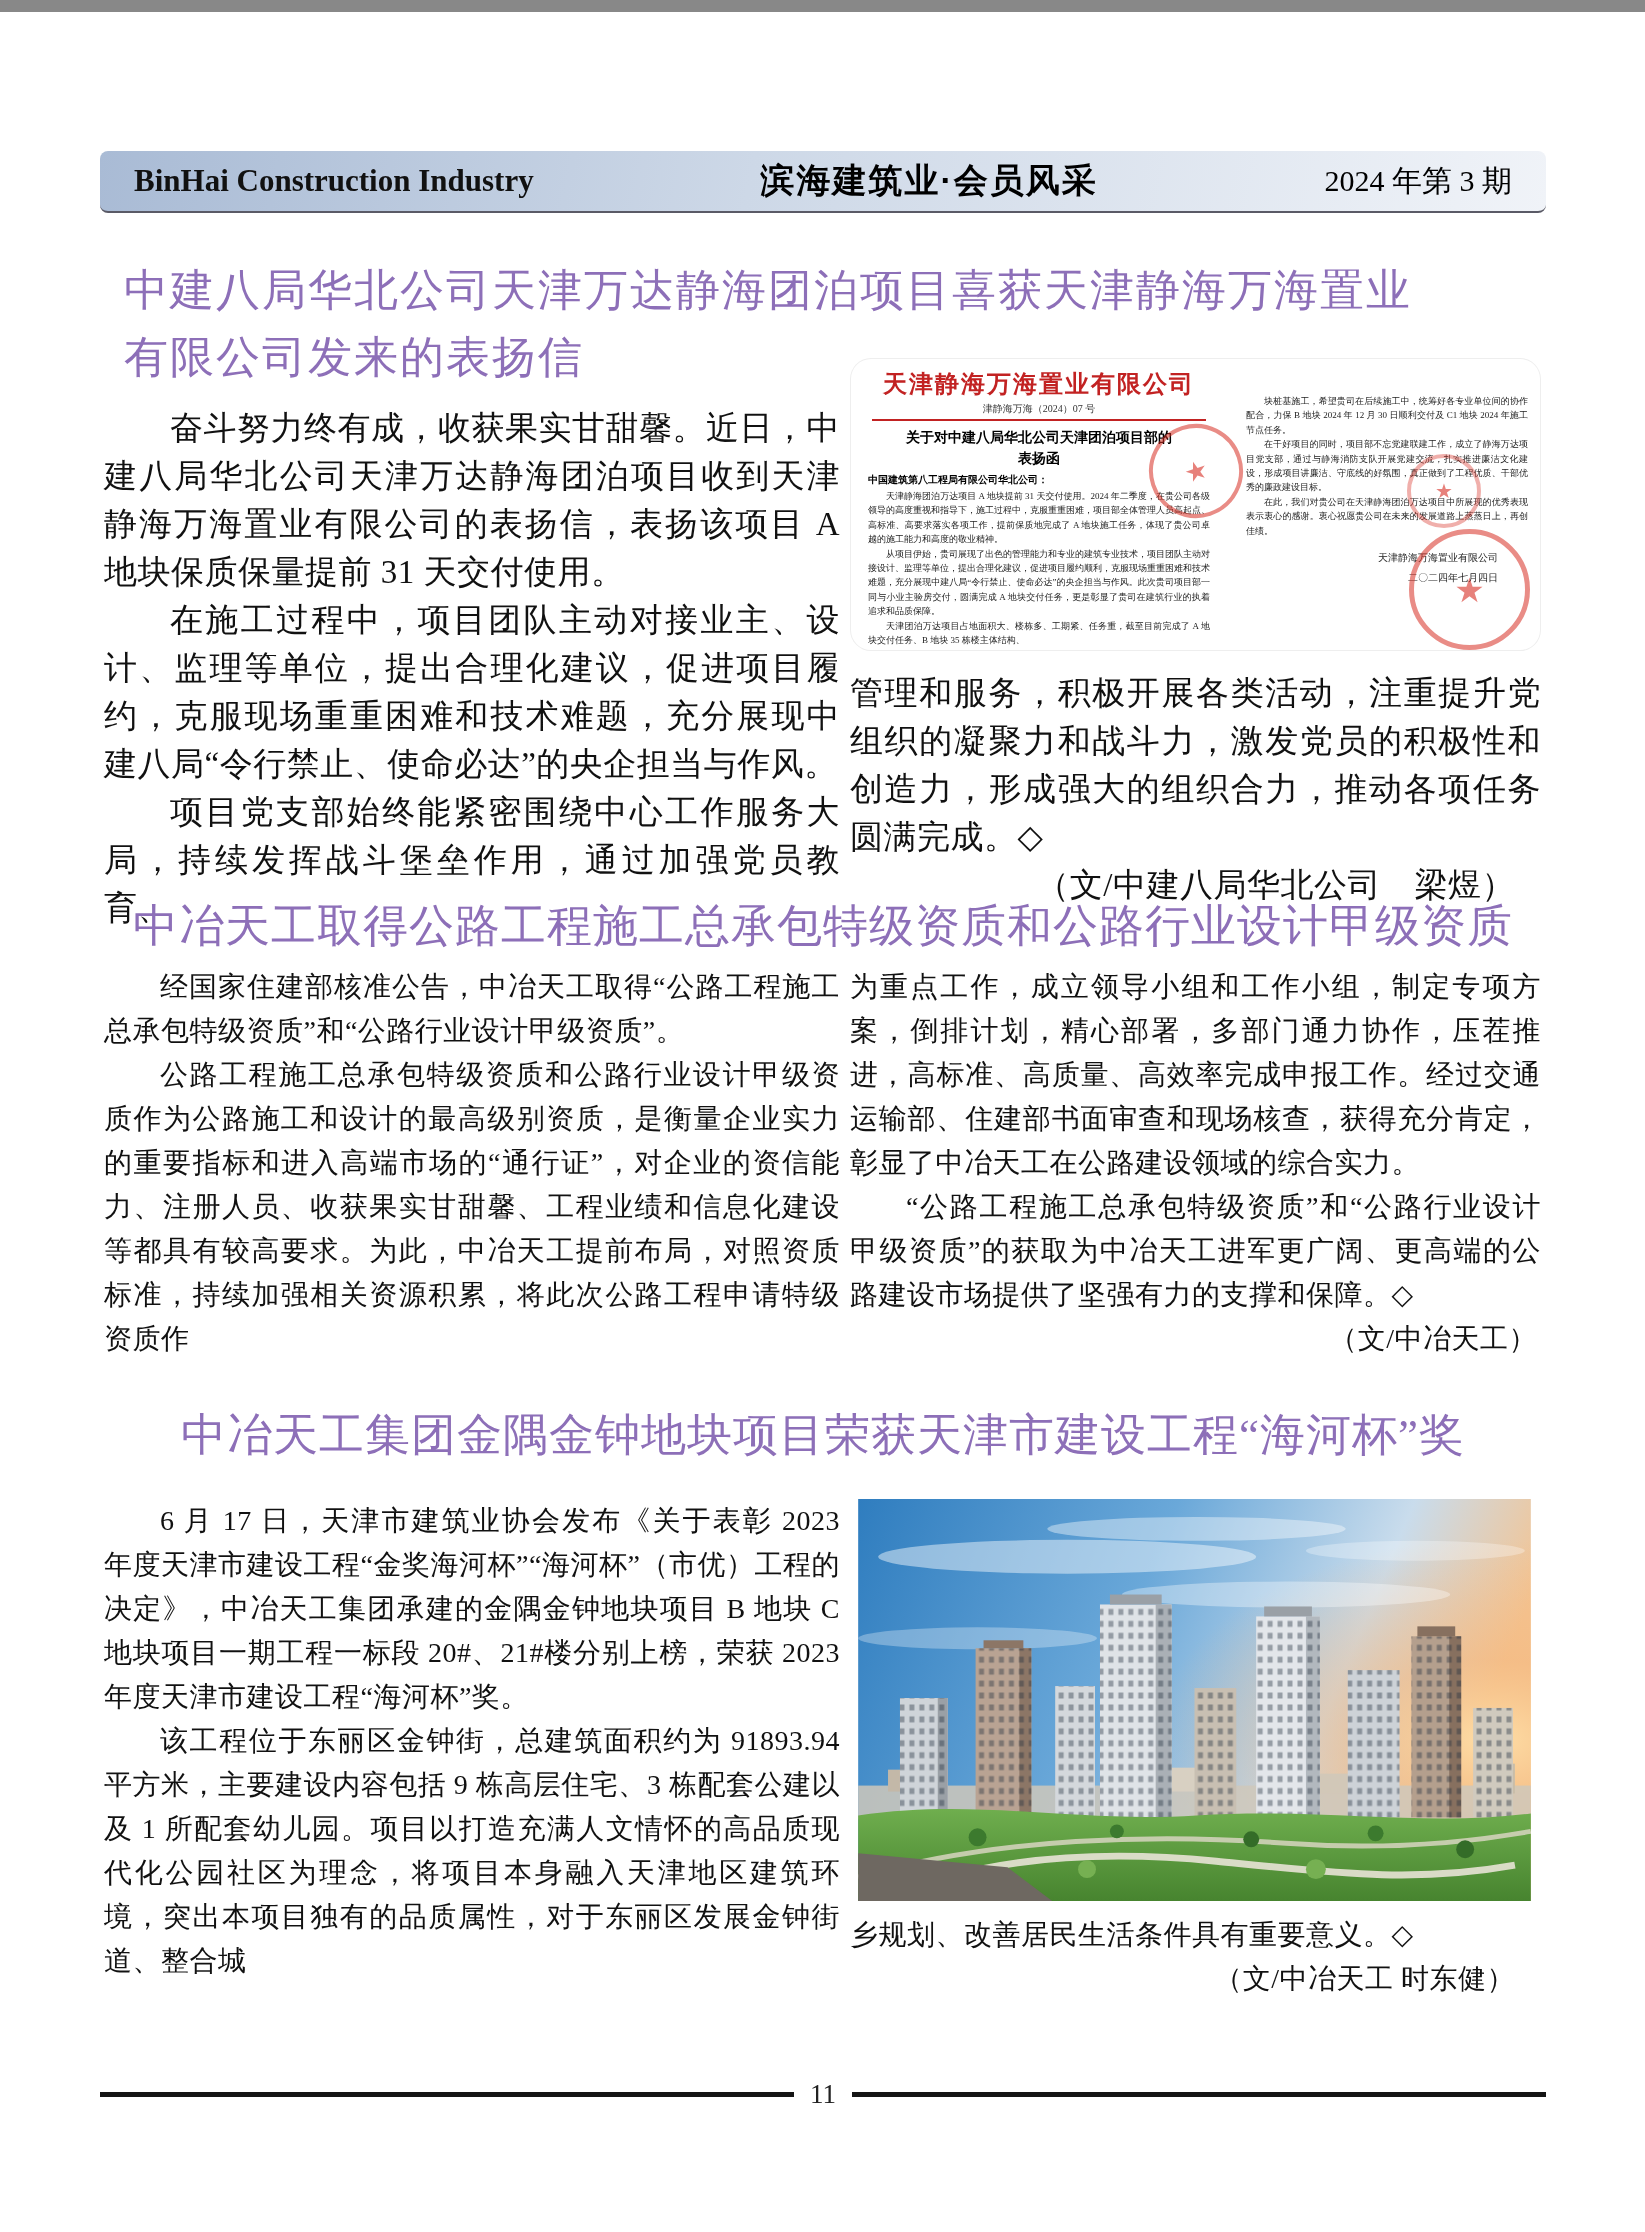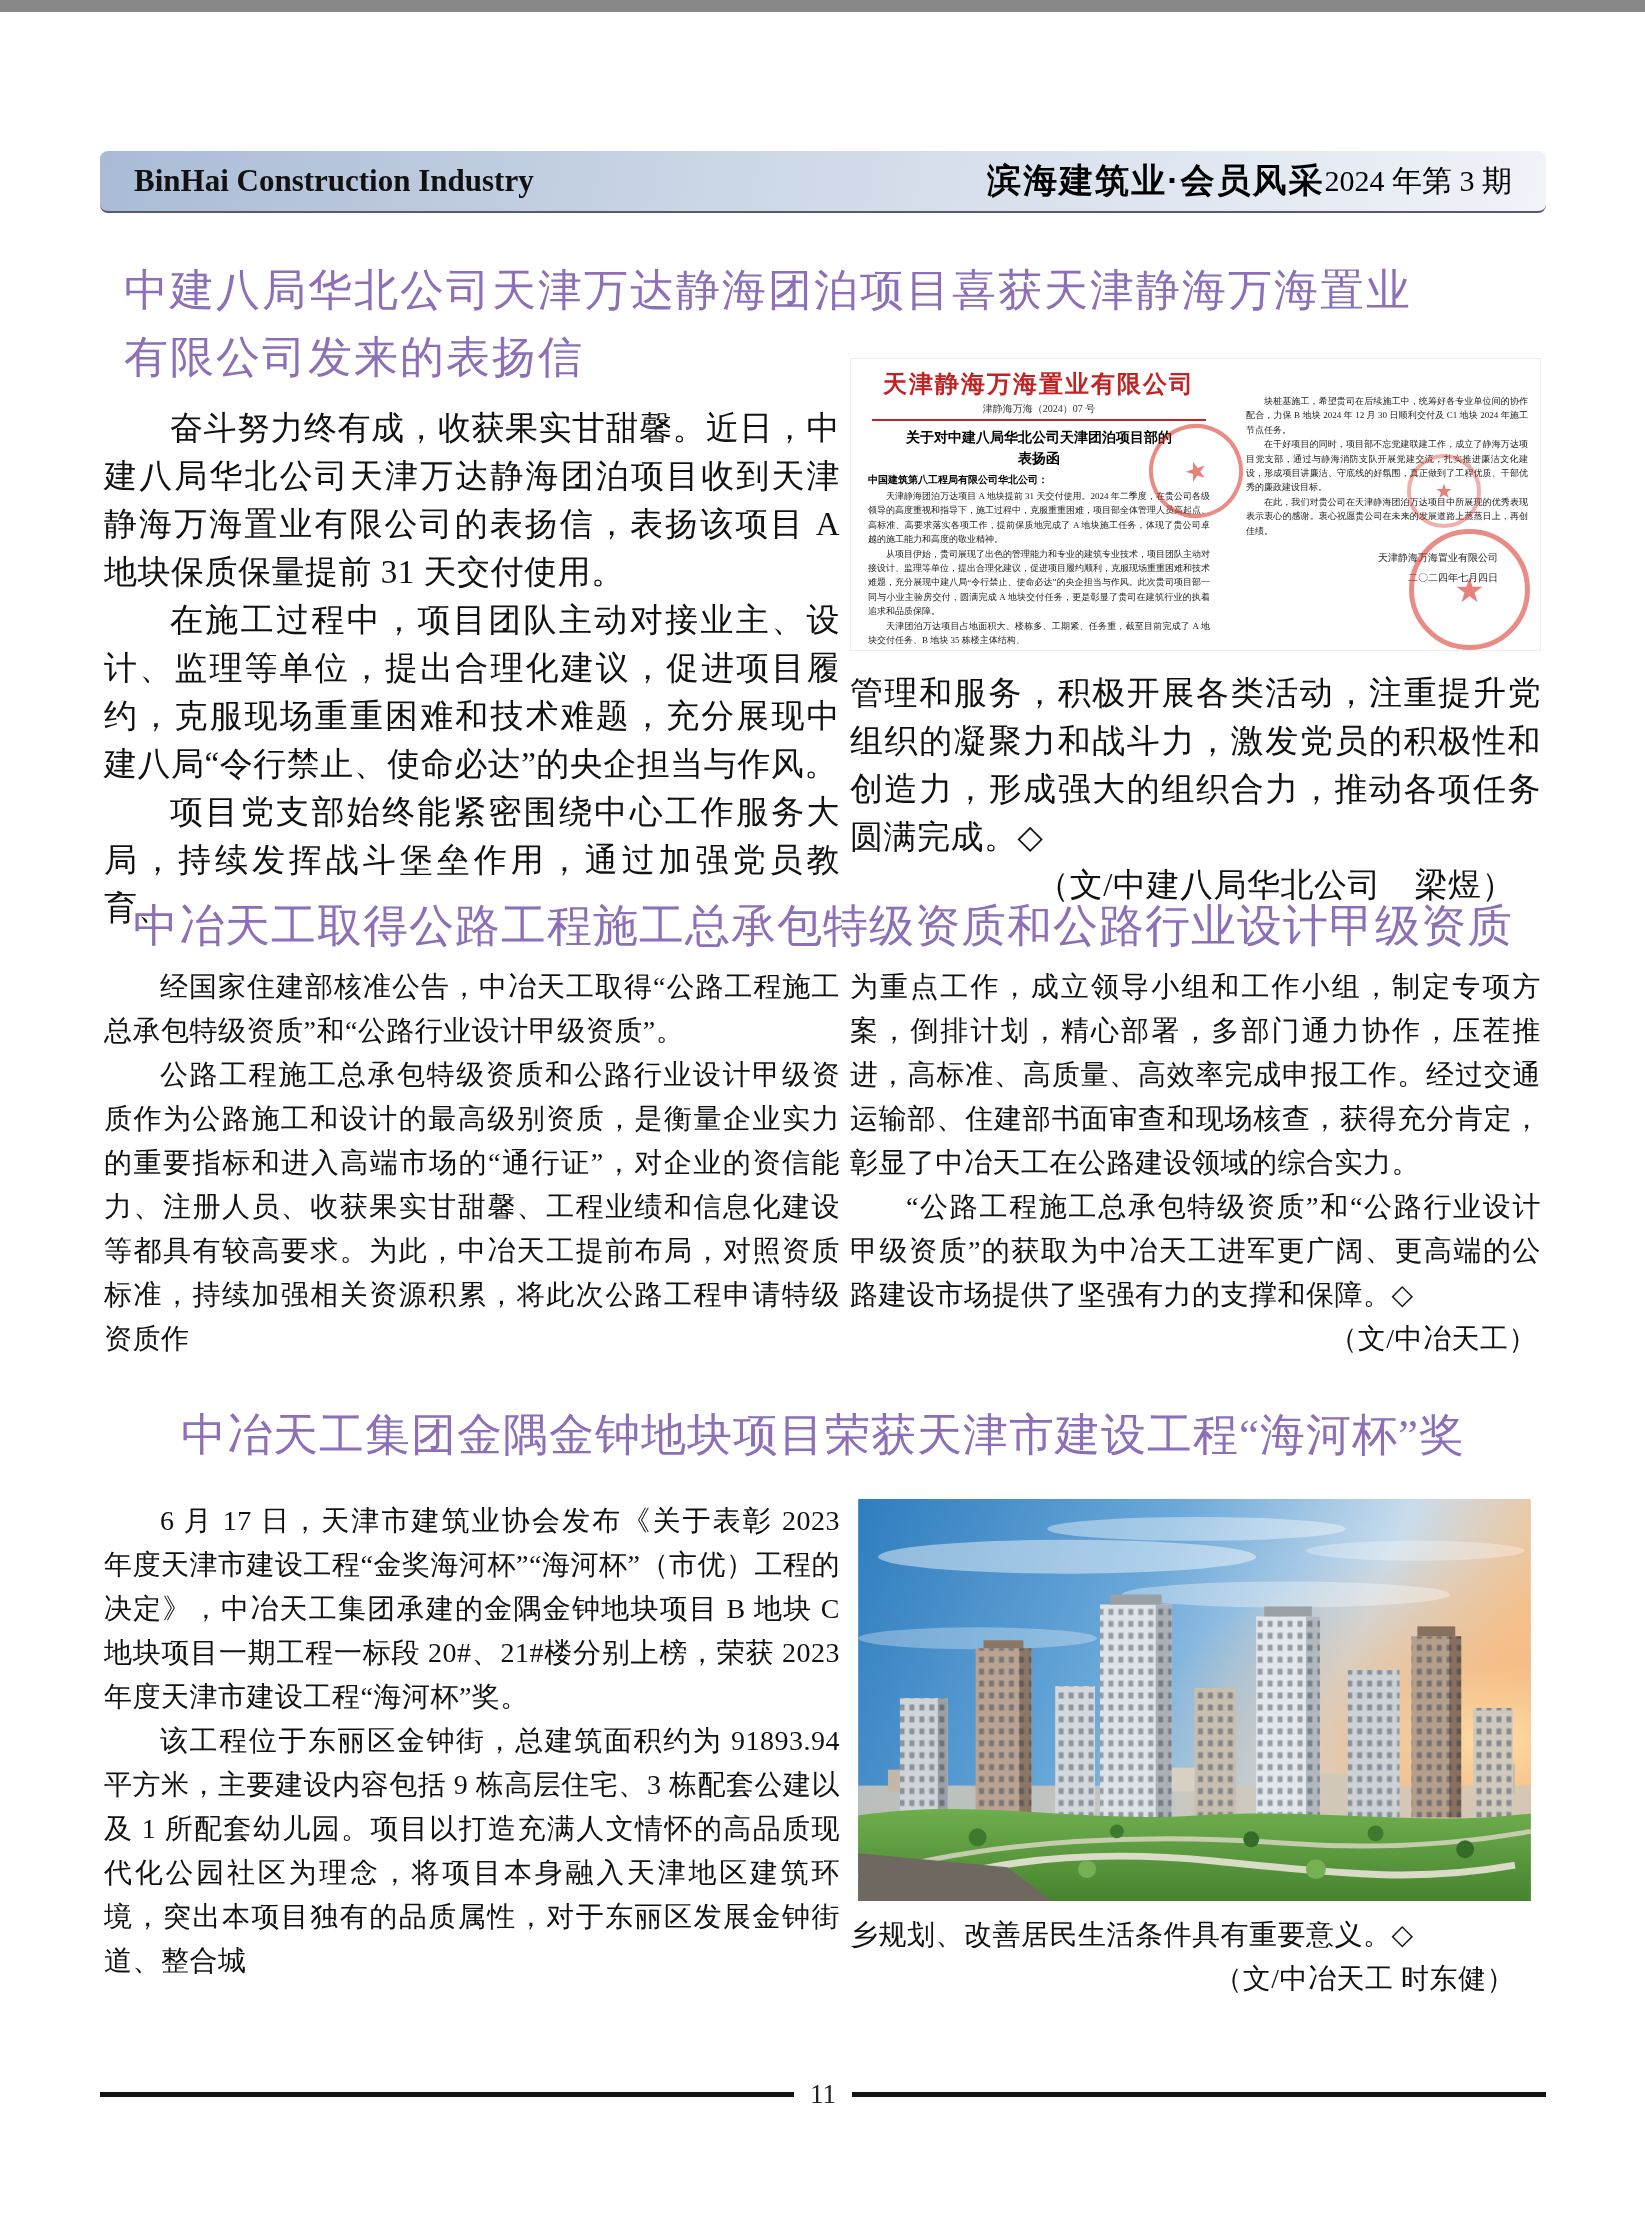--- a/index.html
+++ b/index.html
@@ -13,21 +13,21 @@
   }
   
   .header{
     position:absolute;left:100px;right:100px;top:139px;height:62px;
     border-radius:8px;
     background:linear-gradient(102deg,#a9bbd5 0%,#cdd8e7 45%,#f0f3f8 100%);
     display:flex;align-items:center;box-sizing:border-box;padding:0 34px;
     border-bottom:2px solid #5a5a66;
   }
   .h-left{font-weight:bold;font-size:31px;color:#111;white-space:nowrap;}
-  .h-center{flex:1;text-align:right;font-family:"Liberation Sans","DejaVu Sans",sans-serif;
+  .h-center{flex:1;text-align:center;font-family:"Liberation Sans","DejaVu Sans",sans-serif;
     font-weight:bold;font-size:34px;color:#000;letter-spacing:2px;}
   .h-right{font-size:30px;color:#000;white-space:nowrap;}
   
   .art-title{position:absolute;color:#8d6fb8;font-weight:normal;}
   .t1{left:124px;width:1413px;top:245px;font-size:44px;line-height:67px;letter-spacing:2px;}
   .t2{left:0;right:0;top:884px;text-align:center;font-size:45px;letter-spacing:1px;}
   .t3{left:0;right:0;top:1393px;text-align:center;font-size:45px;letter-spacing:1px;}
   
   .cols{position:absolute;left:104px;width:1437px;display:flex;justify-content:space-between;}
   .c1{top:392px;}
@@ -36,21 +36,21 @@
   .col-l{width:736px;}
   .col-r{width:691px;}
   .body-p{margin:0;font-size:33px;line-height:48px;text-align:justify;color:#111;letter-spacing:0.5px;}
   .sz2{font-size:28px;line-height:44px;}
   .indent{text-indent:2em;}
   .byline{ text-align:right;padding-right:26px;}
   .byline-float{float:right;padding-right:4px;}
   
   .letter{
     position:relative;margin-top:-46px;width:691px;height:293px;background:#fff;
-    display:flex;overflow:hidden;box-shadow:0 0 0 1px #eee inset;
+    display:flex;overflow:hidden;box-shadow:0 0 0 1px #eee inset;border-radius:21px;
   }
   .letter-left{width:376px;box-sizing:border-box;padding:8px 16px 4px 18px;}
   .letter-right{width:314px;box-sizing:border-box;padding:36px 12px 4px 20px;}
   .lt-company{color:#c22222;font-weight:bold;font-size:24px;letter-spacing:2px;text-align:center;margin:2px 0 2px;white-space:nowrap;}
   .lt-ref{font-size:10px;text-align:center;color:#333;margin:2px 0 3px;}
   .lt-rule{border-bottom:2px solid #c22222;margin:0 4px 6px;}
   .lt-subject{font-weight:bold;font-size:14px;text-align:center;line-height:21px;margin:0;color:#000;}
   .lt-addr{font-weight:bold;font-size:10px;margin:4px 0 2px;color:#000;}
   .lt-p{margin:0;font-size:9px;line-height:14.4px;text-indent:2em;text-align:justify;color:#222;}
   .lt-sign{font-size:10px;text-align:right;color:#222;margin:10px 30px 0 0;line-height:20px;}

